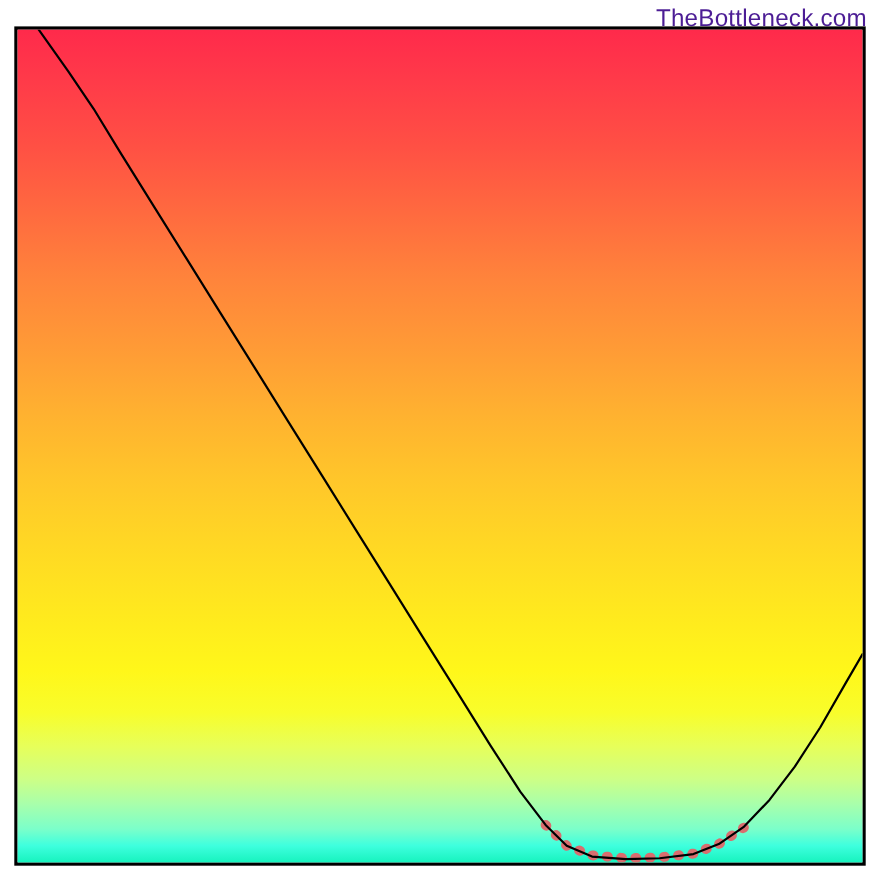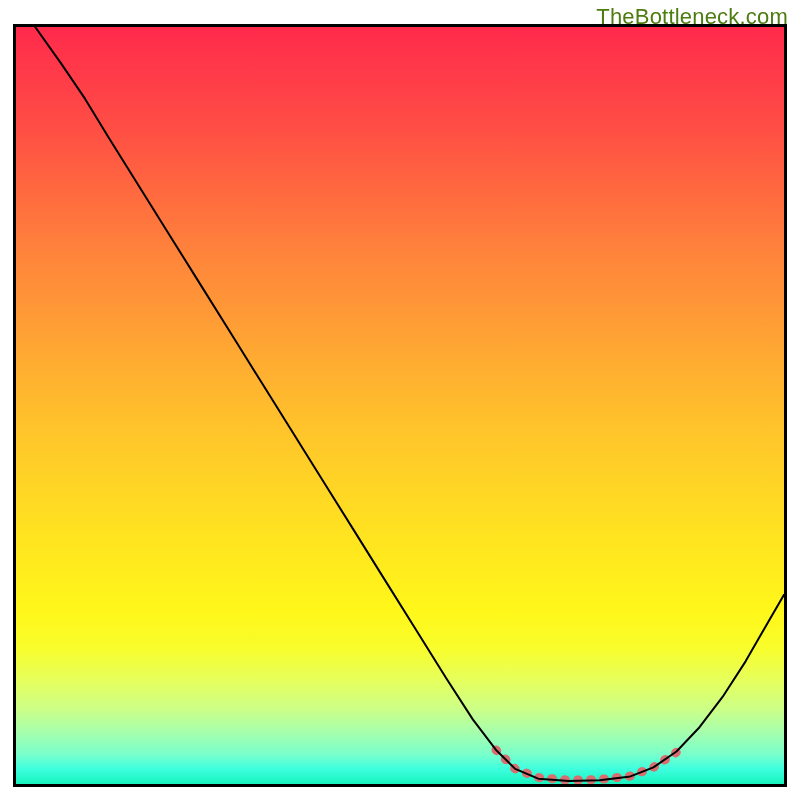--- a/index.html
+++ b/index.html
@@ -12,21 +12,21 @@
   }
   .container {
     position: relative;
     width: 800px;
     height: 800px;
   }
   .watermark {
     position: absolute;
     top: 4px;
     right: 12px;
-    color: #4d7c0f;
+    color: #4c1d95;
     font-size: 22px;
     font-weight: 500;
     letter-spacing: 0.2px;
   }
   .plot-area {
     position: absolute;
     top: 24px;
     left: 13px;
     width: 774px;
     height: 763px;

